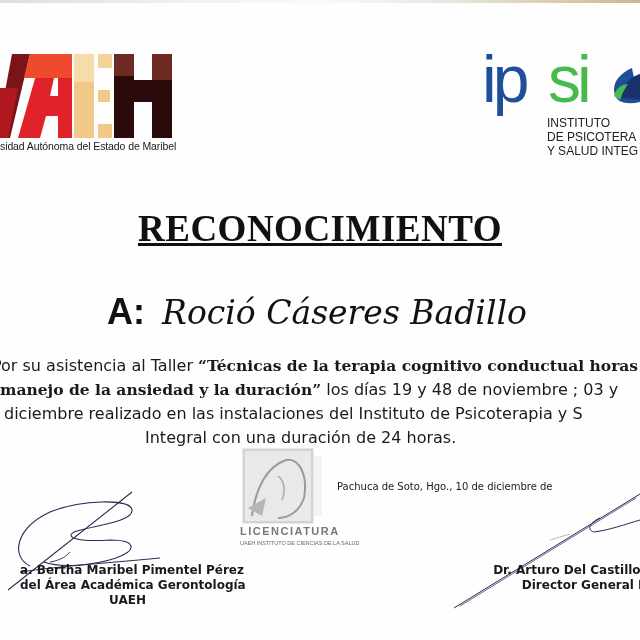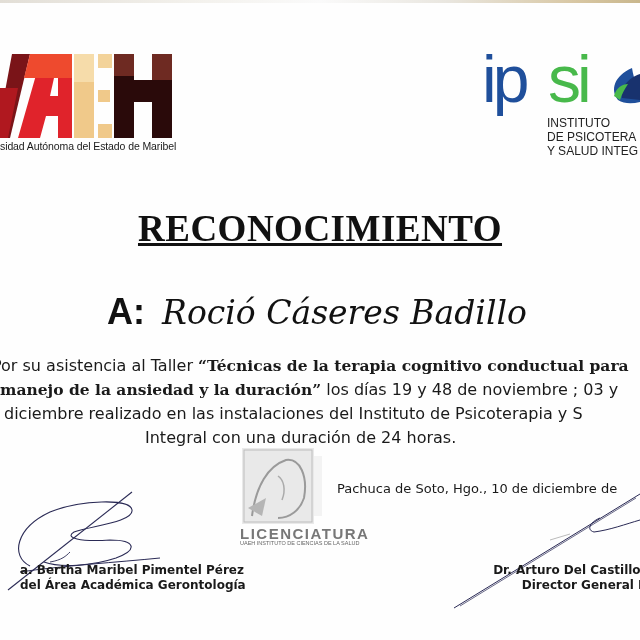--- a/index.html
+++ b/index.html
@@ -51,29 +51,29 @@
   .body-line { display: block; }
   .body-line.l1 { text-align: left; padding-left: 12px; }
   .body-line.l2 { text-align: left; padding-left: 20px; }
   .body-line.l3 { text-align: left; padding-left: 24px; }
   .body-line.l4 { text-align: left; padding-left: 165px; }
   .stamp {
     position: absolute; left: 238px; top: 446px; width: 100px; height: 108px;
   }
   .stamp-text {
     position: absolute; left: 240px; top: 525px; font-family: "Liberation Sans", sans-serif;
-    font-size: 15px; letter-spacing: 1.5px; color: #777; font-weight: bold;
+    font-size: 11px; letter-spacing: 1.5px; color: #777; font-weight: bold;
   }
   .stamp-sub {
     position: absolute; left: 240px; top: 540px; font-family: "Liberation Sans", sans-serif;
     font-size: 5.5px; color: #666; white-space: nowrap;
   }
   .place-date {
     position: absolute; left: 337px; top: 481px; white-space: nowrap;
-    font-family: "DejaVu Sans", sans-serif; font-size: 13px; color: #1a1a1a;
+    font-family: "DejaVu Sans", sans-serif; font-size: 10px; color: #1a1a1a;
   }
   .sig-left { position: absolute; left: 0; top: 488px; width: 200px; height: 120px; }
   .sig-right { position: absolute; left: 450px; top: 490px; width: 190px; height: 120px; }
   .signer {
     position: absolute; font-family: "DejaVu Sans", sans-serif; font-weight: bold;
     font-size: 12px; line-height: 15px; color: #1a1a1a; white-space: nowrap;
   }
   .signer.left { left: 0; top: 563px; width: 235px; text-align: right; }
   .signer.left .center-line { display: block; text-align: center; padding-left: 20px; }
   .signer.right { left: 490px; top: 563px; text-align: right; width: 170px; }
@@ -120,21 +120,21 @@
 </div>
 
 <div class="title">RECONOCIMIENTO</div>
 
 <div class="recipient">
   <span class="prefix">A:</span>
   <span class="name">Roció Cáseres Badillo</span>
 </div>
 
 <div class="body-text">
-  <span class="body-line l1"><span>Por su asistencia al Taller </span><span class="workshop">“Técnicas de la terapia cognitivo conductual para</span></span>
+  <span class="body-line l1"><span>Por su asistencia al Taller </span><span class="workshop">“Técnicas de la terapia cognitivo conductual horas</span></span>
   <span class="body-line l2"><span class="workshop">manejo de la ansiedad y la duración”</span><span> los días 19 y 48 de noviembre ; 03 y</span></span>
   <span class="body-line l3">diciembre realizado en las instalaciones del Instituto de Psicoterapia y S</span>
   <span class="body-line l4">Integral con una duración de 24 horas.</span>
 </div>
 
 <svg class="stamp" viewBox="0 0 100 108">
   <rect x="4" y="2" width="72" height="76" fill="#e9e9e9"></rect>
   <rect x="6" y="4" width="68" height="72" fill="none" stroke="#bdbdbd" stroke-width="1"></rect>
   <path d="M14,70 C18,40 30,20 48,14 C62,12 70,30 66,52 C62,64 52,72 40,72" fill="none" stroke="#9a9a9a" stroke-width="2"></path>
   <path d="M10,62 L28,52 L24,70 Z" fill="#b5b5b5"></path>
@@ -148,20 +148,21 @@
 
 <svg class="sig-left" viewBox="0 0 200 120">
   <path d="M30,78 C10,68 16,40 50,24 C80,12 130,10 132,22 C134,34 90,38 74,44 C64,50 80,54 110,52 C136,52 138,62 116,70 C92,78 60,80 44,74" fill="none" stroke="#2a2a55" stroke-width="1.1"></path>
   <path d="M8,102 L132,4" fill="none" stroke="#2a2a55" stroke-width="1.1"></path>
   <path d="M20,84 C60,78 120,74 160,70" fill="none" stroke="#2a2a55" stroke-width="1"></path>
   <path d="M50,74 C62,72 66,68 70,64" fill="none" stroke="#2a2a55" stroke-width="0.9"></path>
 </svg>
 <div class="signer left">
   <span class="center-line">a. Bertha Maribel Pimentel Pérez</span>
   <span class="center-line">del Área Académica Gerontología</span>
+  <span class="center-line">UAEH</span>
 </div>
 
 <svg class="sig-right" viewBox="0 0 190 120">
   <path d="M4,118 L190,4" fill="none" stroke="#2a2a55" stroke-width="1"></path>
   <path d="M10,116 L186,8" fill="none" stroke="#2a2a55" stroke-width="0.7"></path>
   <path d="M150,28 C140,32 136,40 144,42 C160,40 176,34 190,30" fill="none" stroke="#2a2a55" stroke-width="1"></path>
   <path d="M100,50 L120,44" fill="none" stroke="#bbb" stroke-width="1"></path>
 </svg>
 <div class="signer right">
   <div>Dr. Arturo Del Castillo Ar</div>

